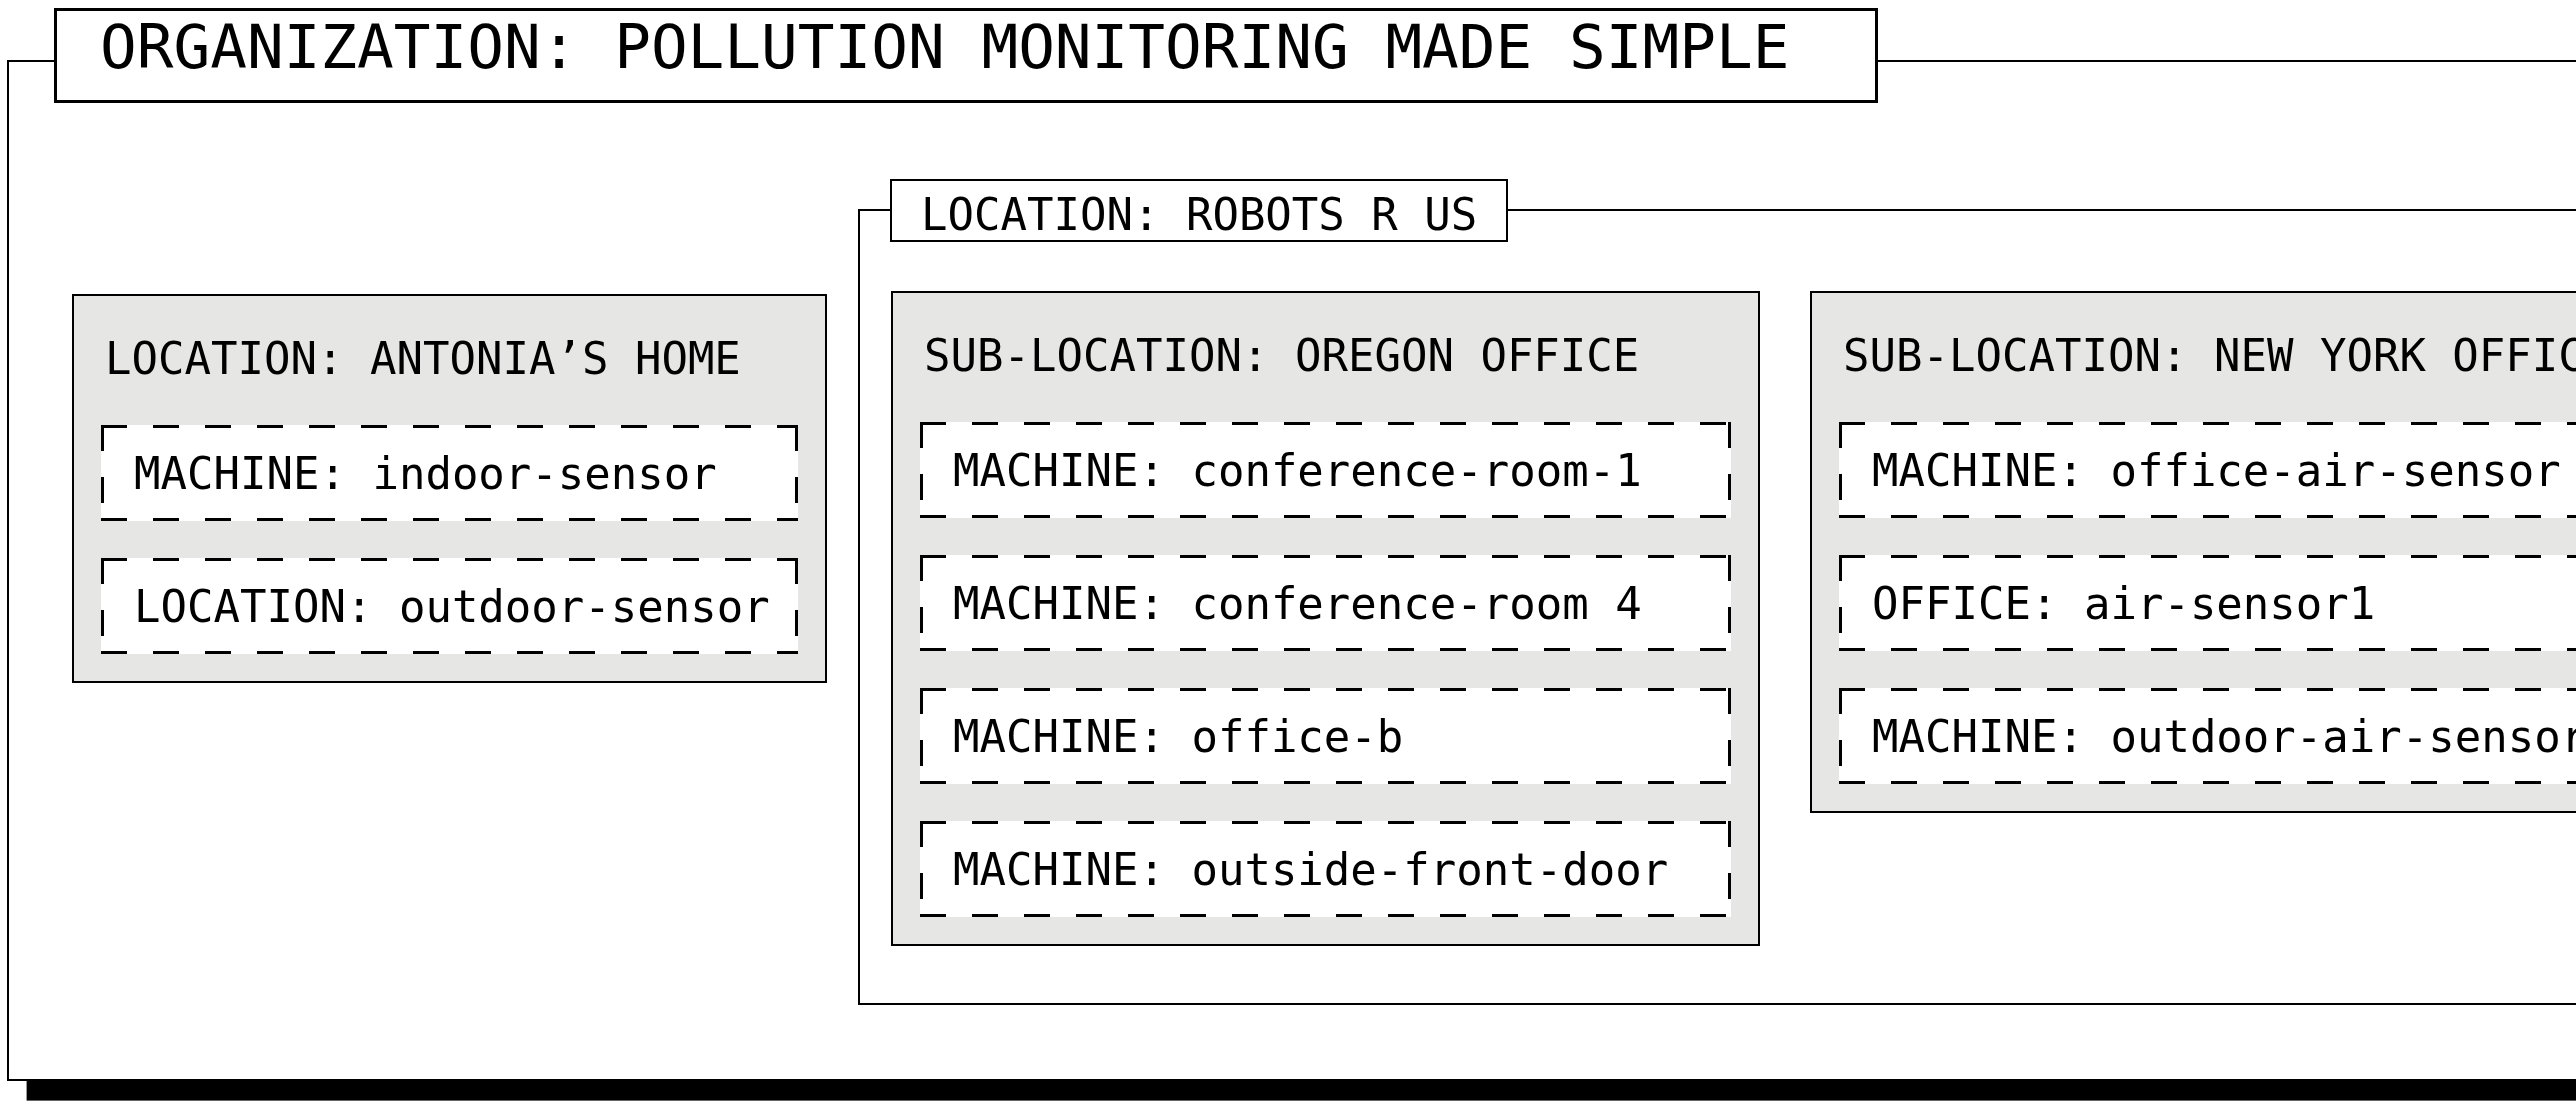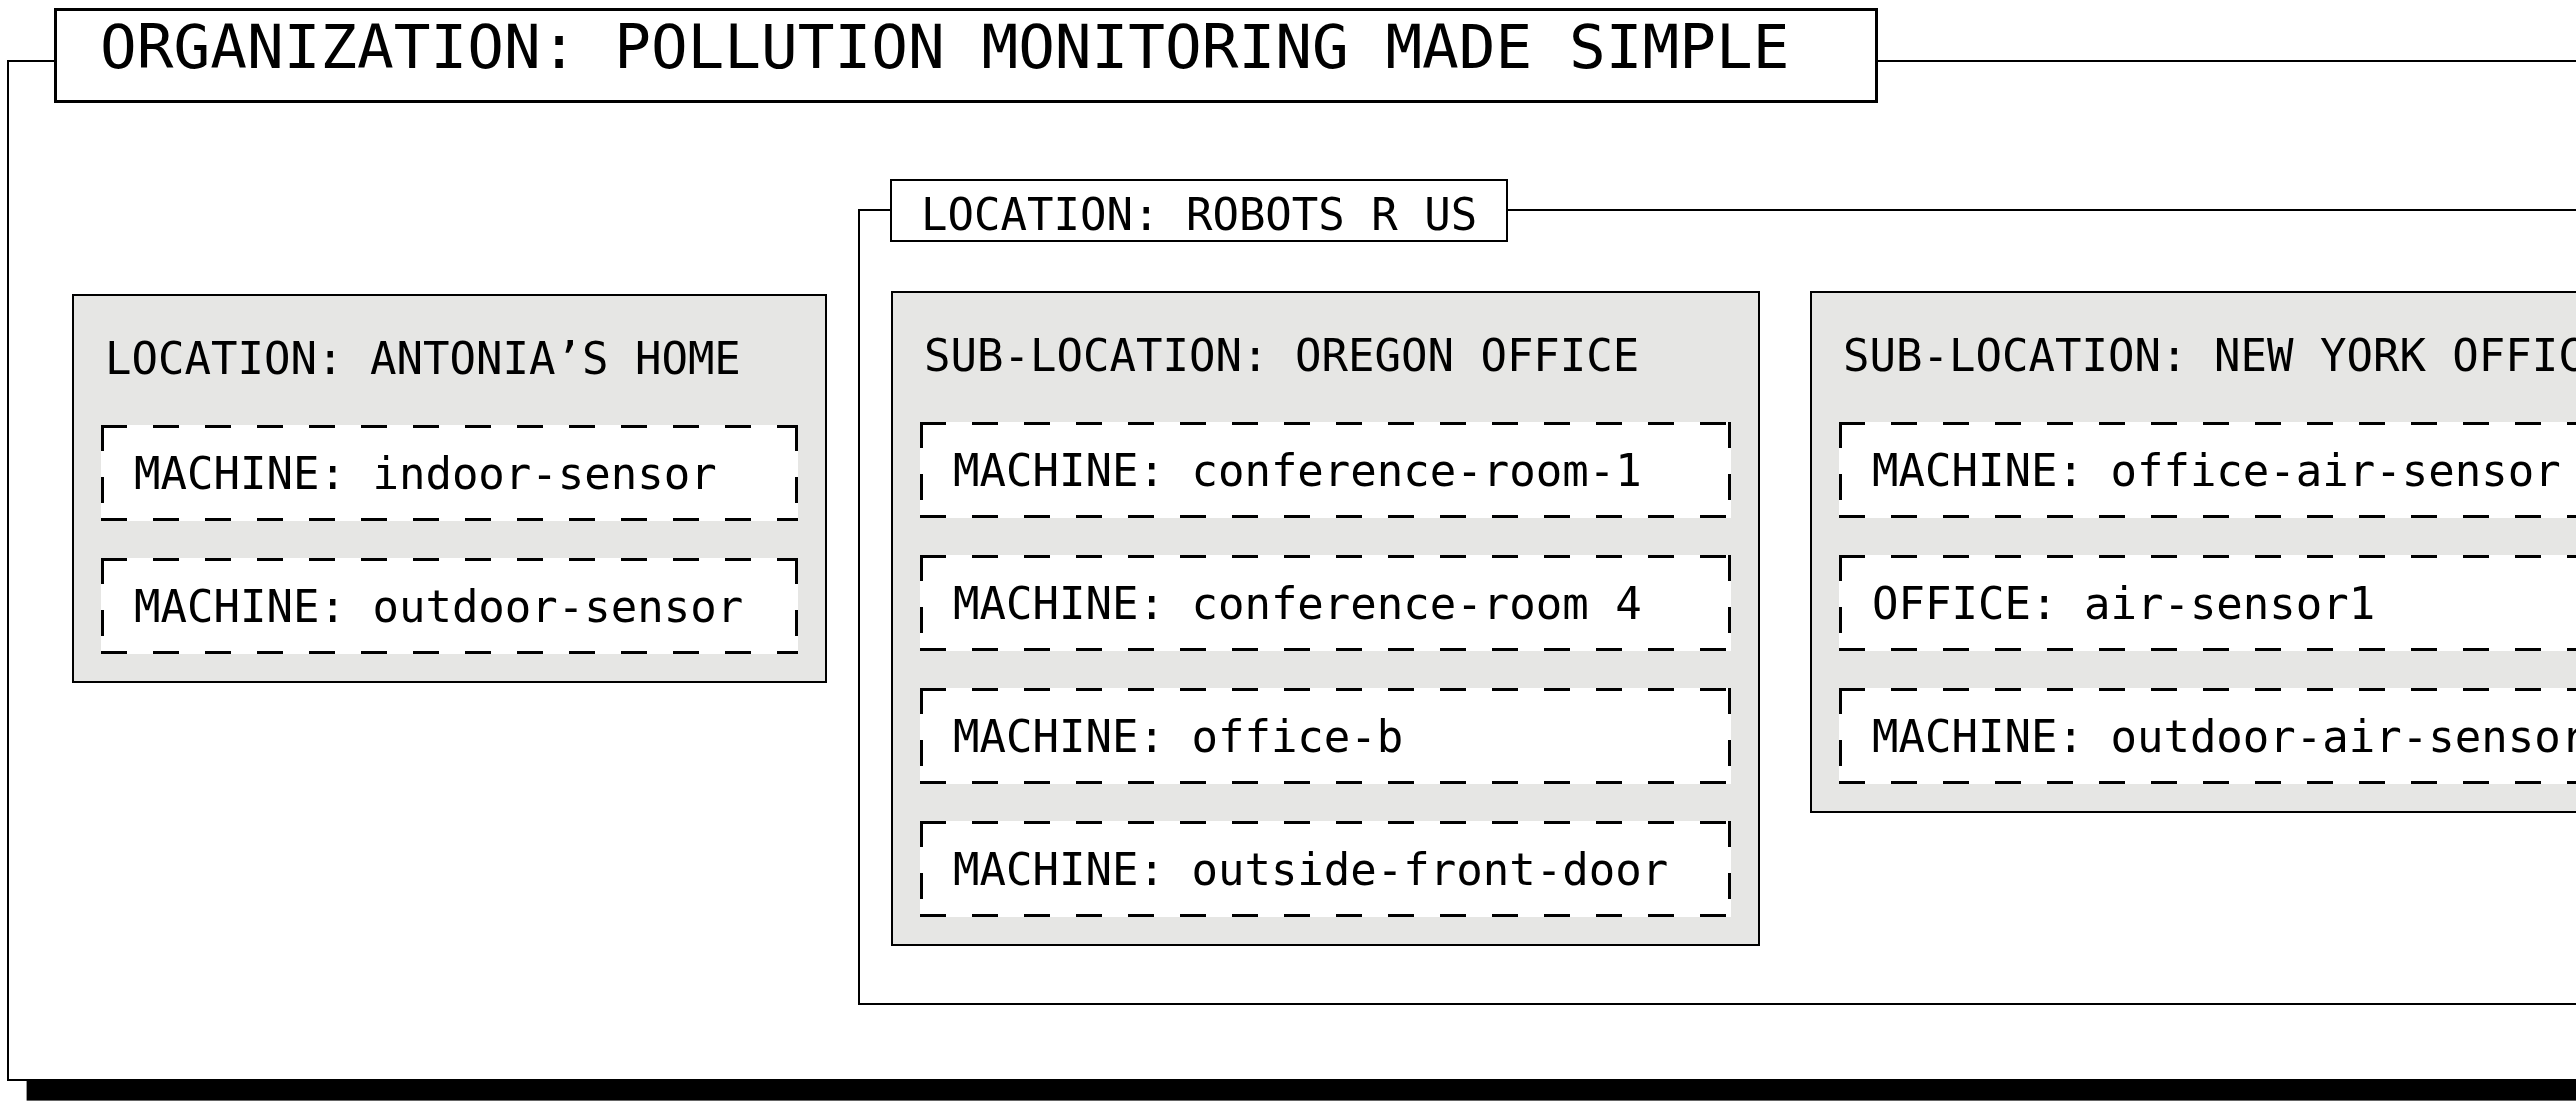--- a/index.html
+++ b/index.html
@@ -122,21 +122,21 @@
     <span>LOCATION: ROBOTS R US</span>
   </div>
 
   <div class="loc-box antonia">
     <div class="loc-header">LOCATION: ANTONIA’S HOME</div>
     <div class="machine-stack">
       <div class="machine">
         <span>MACHINE: indoor-sensor</span>
       </div>
       <div class="machine">
-        <span>MACHINE: outdoor-sensor</span>
+        <span>LOCATION: outdoor-sensor</span>
       </div>
     </div>
   </div>
 
   <div class="loc-box oregon">
     <div class="loc-header">SUB-LOCATION: OREGON OFFICE</div>
     <div class="machine-stack">
       <div class="machine">
         <span>MACHINE: conference-room-1</span>
       </div>

